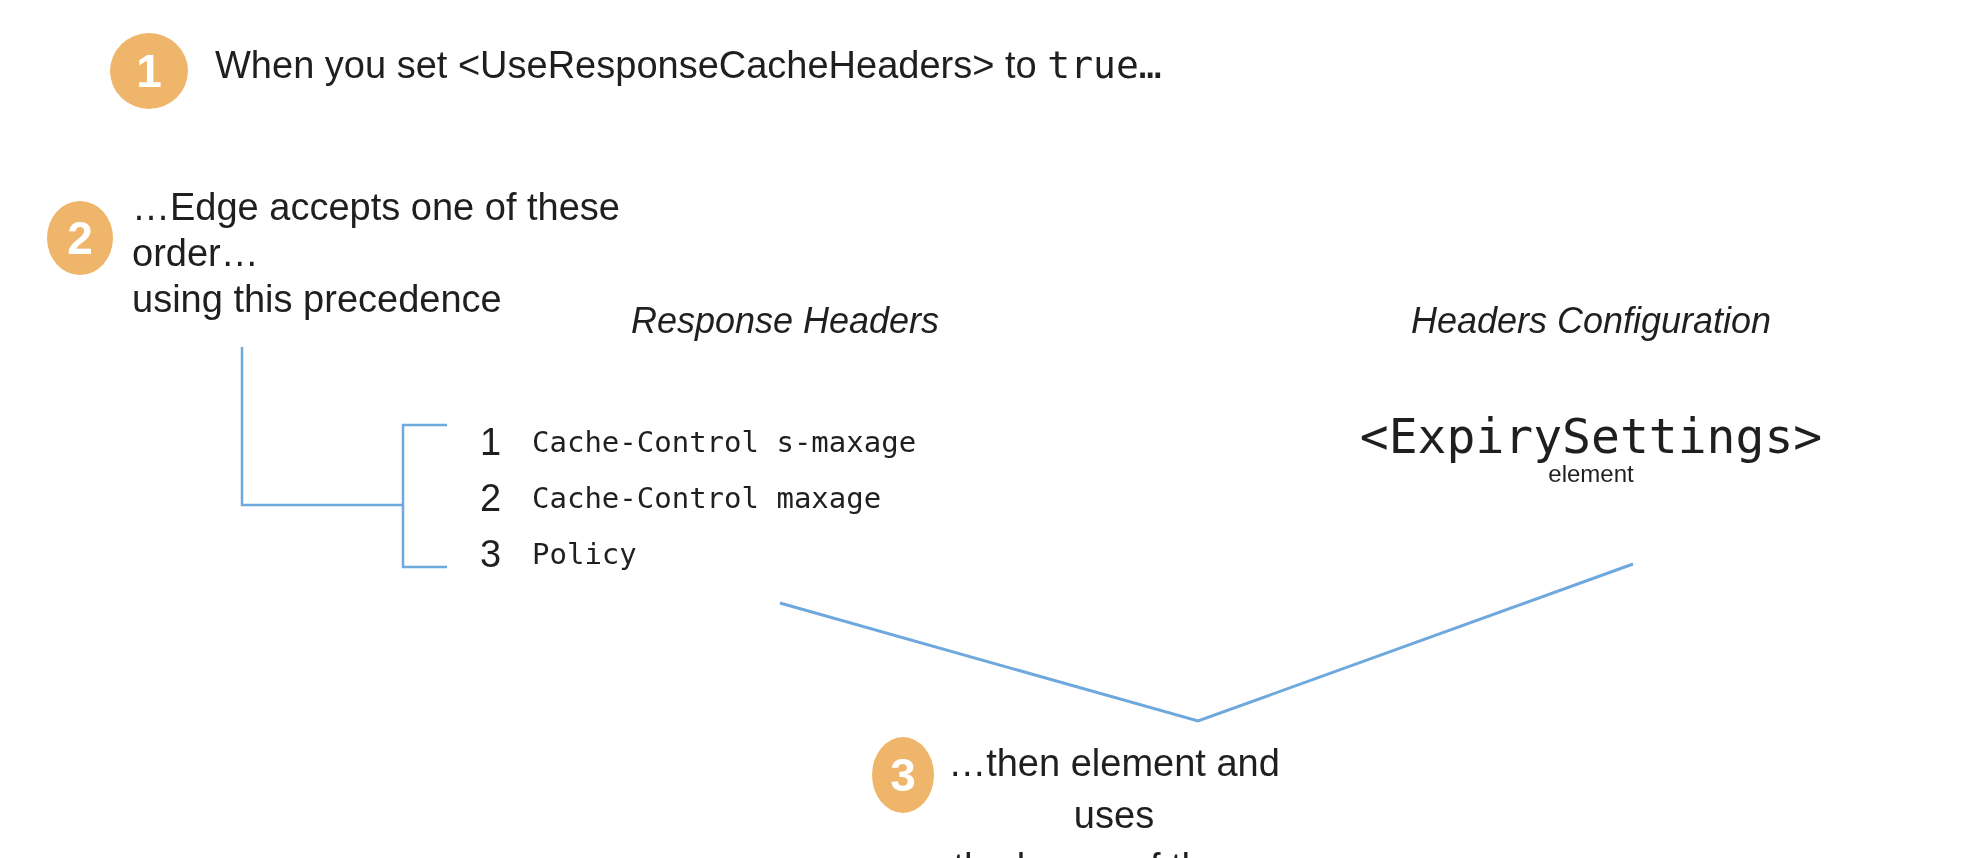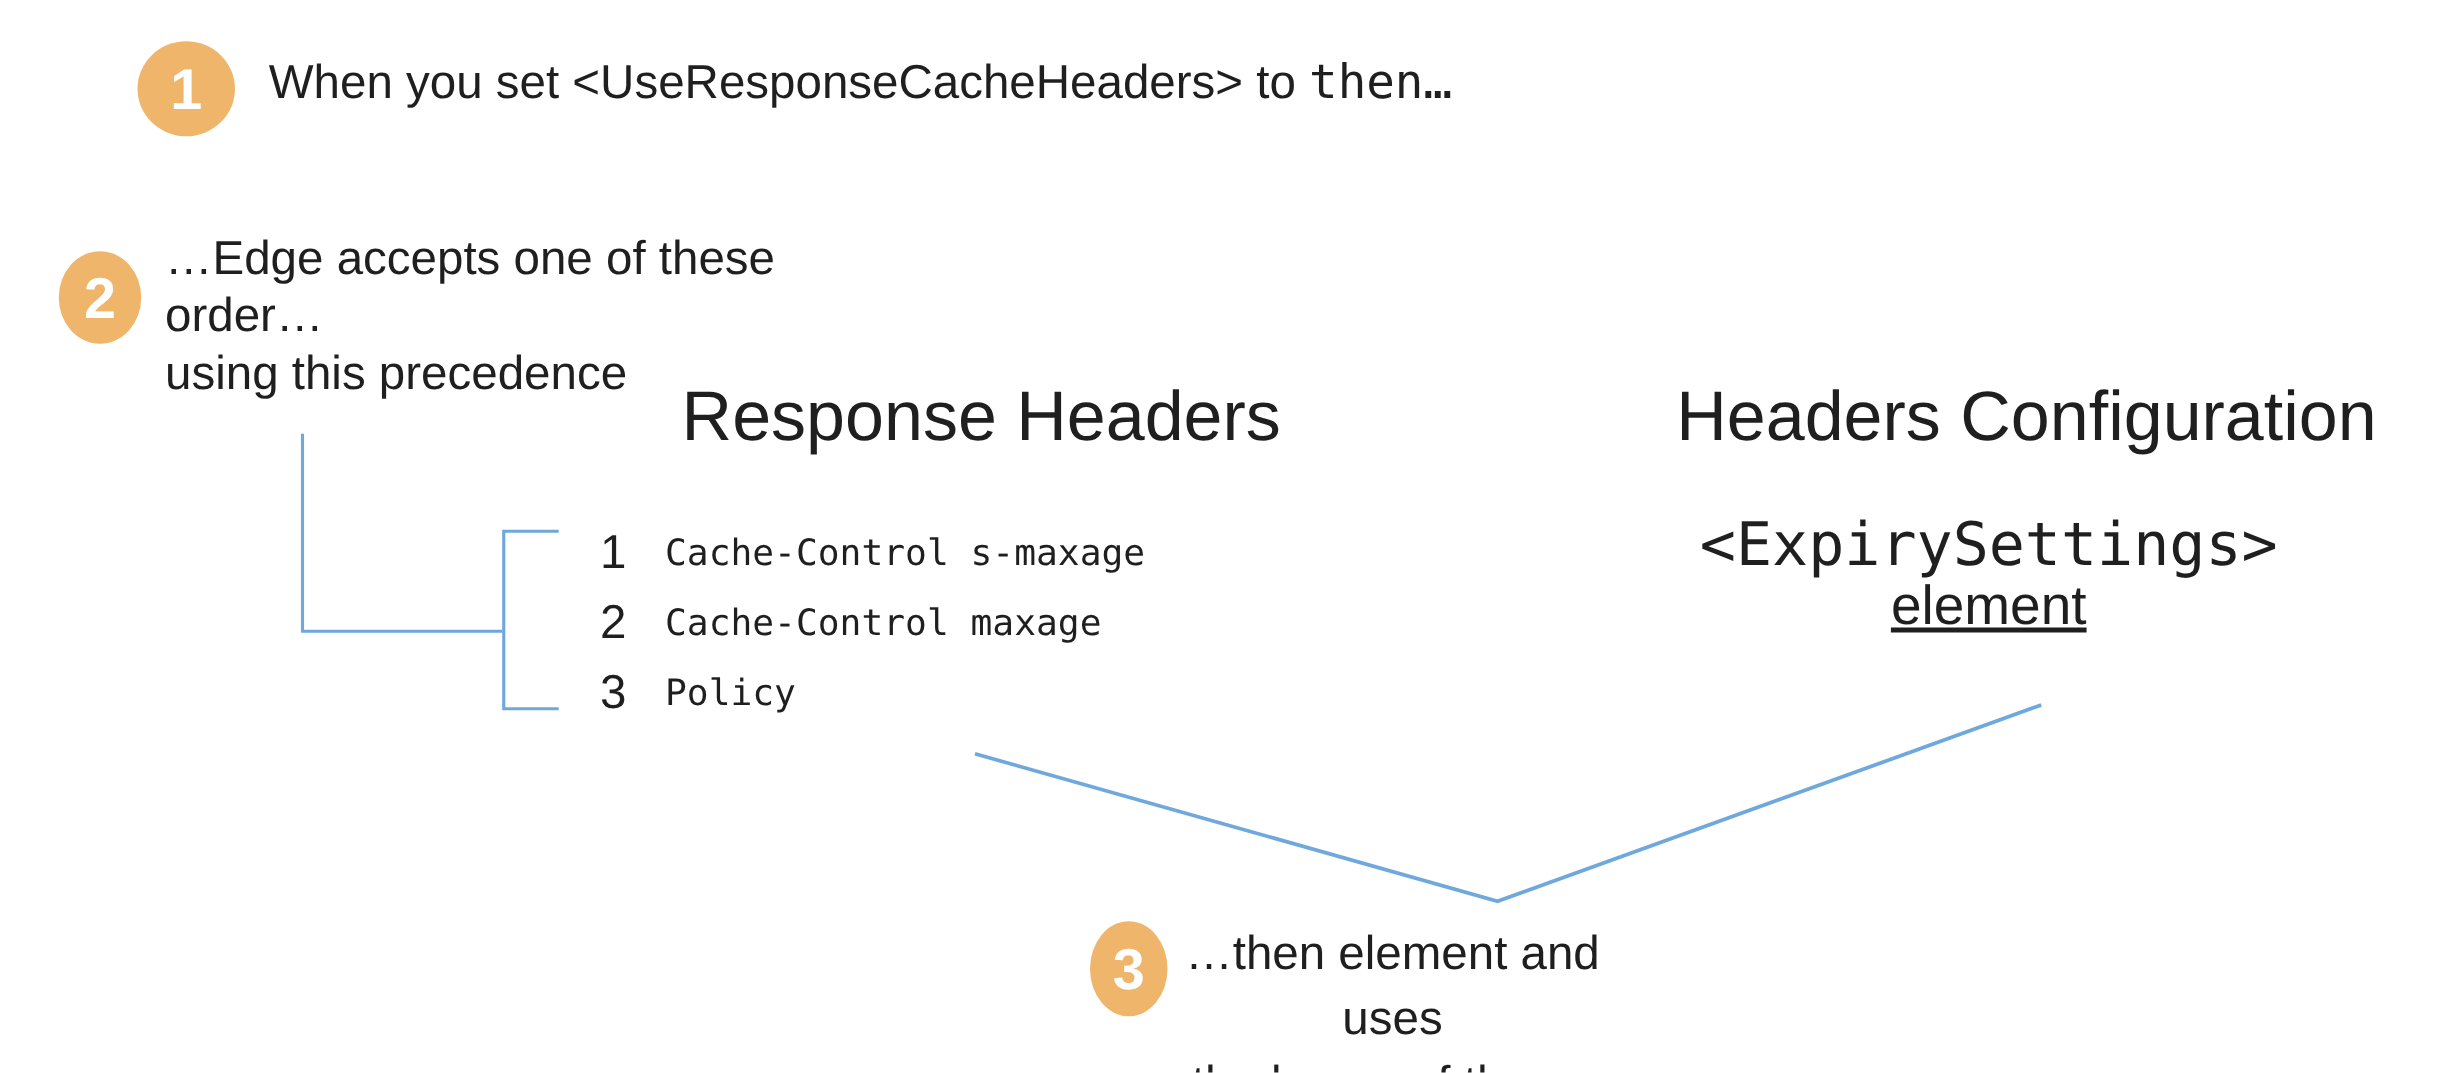--- a/index.html
+++ b/index.html
@@ -49,22 +49,23 @@
     text-align: center;
     line-height: 52px;
     white-space: normal;
   }
   .code { font-family: "DejaVu Sans Mono", monospace; }
   .col-title {
     position: absolute;
     top: 300px;
     width: 500px;
     text-align: center;
-    font-size: 56px;
+    font-size: 36px;
     white-space: nowrap;
+    font-style: italic;
   }
   .col-title-response { left: 535px; }
   .col-title-policy   { left: 1341px; }
   .header-list {
     position: absolute;
     left: 480px;
     top: 414px;
   }
   .header-item {
     display: flex;
@@ -87,40 +88,39 @@
     text-align: center;
     font-size: 48px;
     white-space: nowrap;
   }
   .policy-caption {
     position: absolute;
     left: 1341px;
     top: 460px;
     width: 500px;
     text-align: center;
-    font-size: 44px;
-    text-decoration: underline;
+    font-size: 24px;
   }
 </style>
 </head>
 <body>
 
 <div class="canvas">
 
   <svg class="lines-overlay" viewBox="0 0 1966 858" xmlns="http://www.w3.org/2000/svg">
     <path d="M242,347 V505 H402" fill="none" stroke-width="2.5" stroke="#6FA8DC"></path>
     <path d="M447,425 H403 V567 H447" fill="none" stroke-width="2.5" stroke="#6FA8DC"></path>
     <path d="M780,603 L1198,721 L1633,564" fill="none" stroke-width="3" stroke="#6FA8DC"></path>
   </svg>
 
   <div class="badge badge-1" style="background-color: rgb(239, 182, 107);">
     <span style="color: rgb(255, 255, 255);">1</span>
   </div>
   <div class="step-text step1-text">
-    <span>When you set &lt;UseResponseCacheHeaders&gt; to </span><span class="code">then…</span>
+    <span>When you set &lt;UseResponseCacheHeaders&gt; to </span><span class="code">true…</span>
   </div>
 
   <div class="badge badge-2" style="background-color: rgb(239, 182, 107);">
     <span style="color: rgb(255, 255, 255);">2</span>
   </div>
   <div class="step-text step2-text">
     <div>…Edge accepts one of these</div>
     <div>order…</div>
     <div>using this precedence</div>
   </div>

